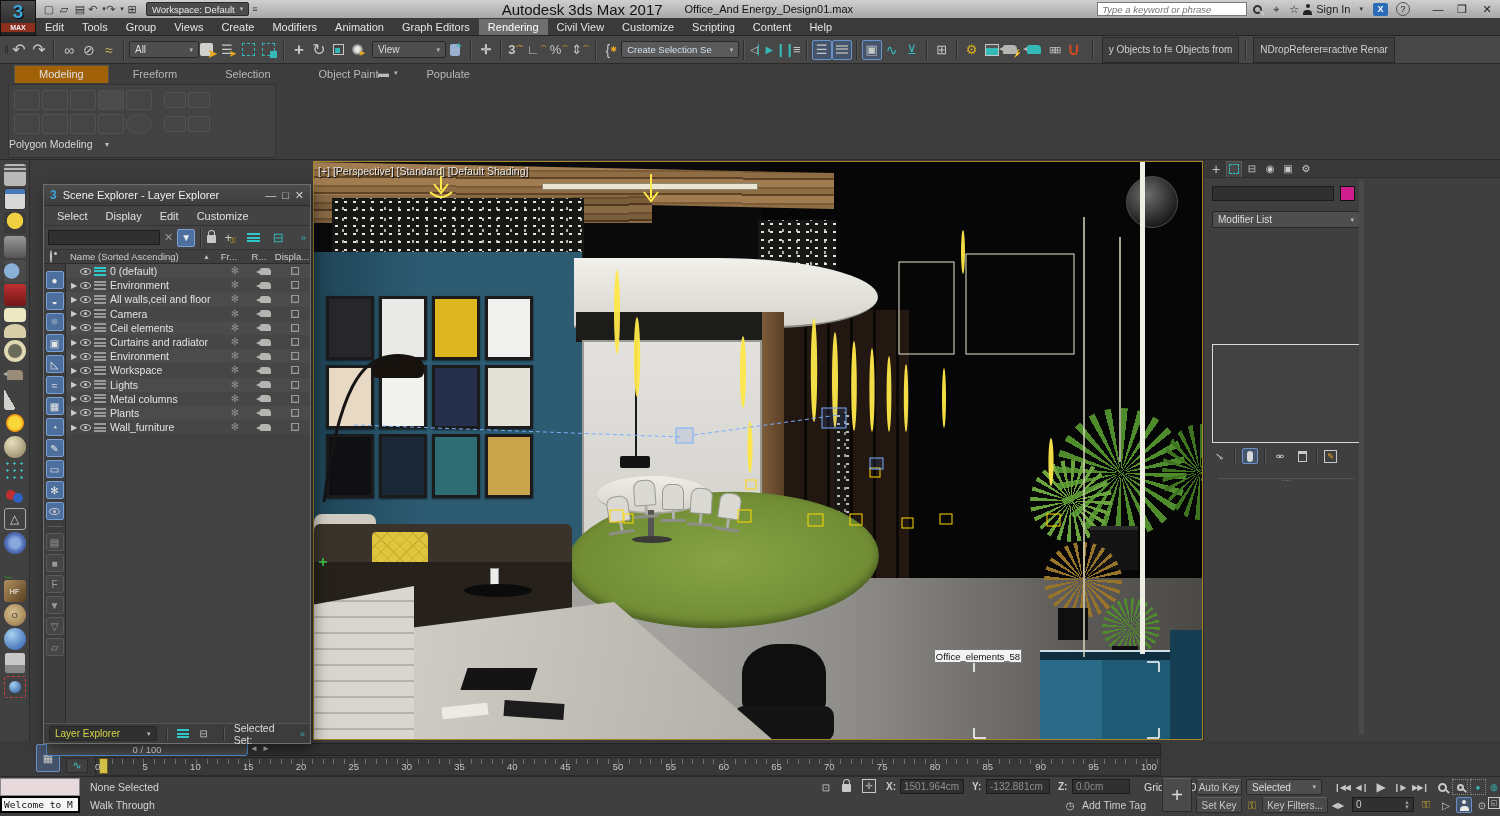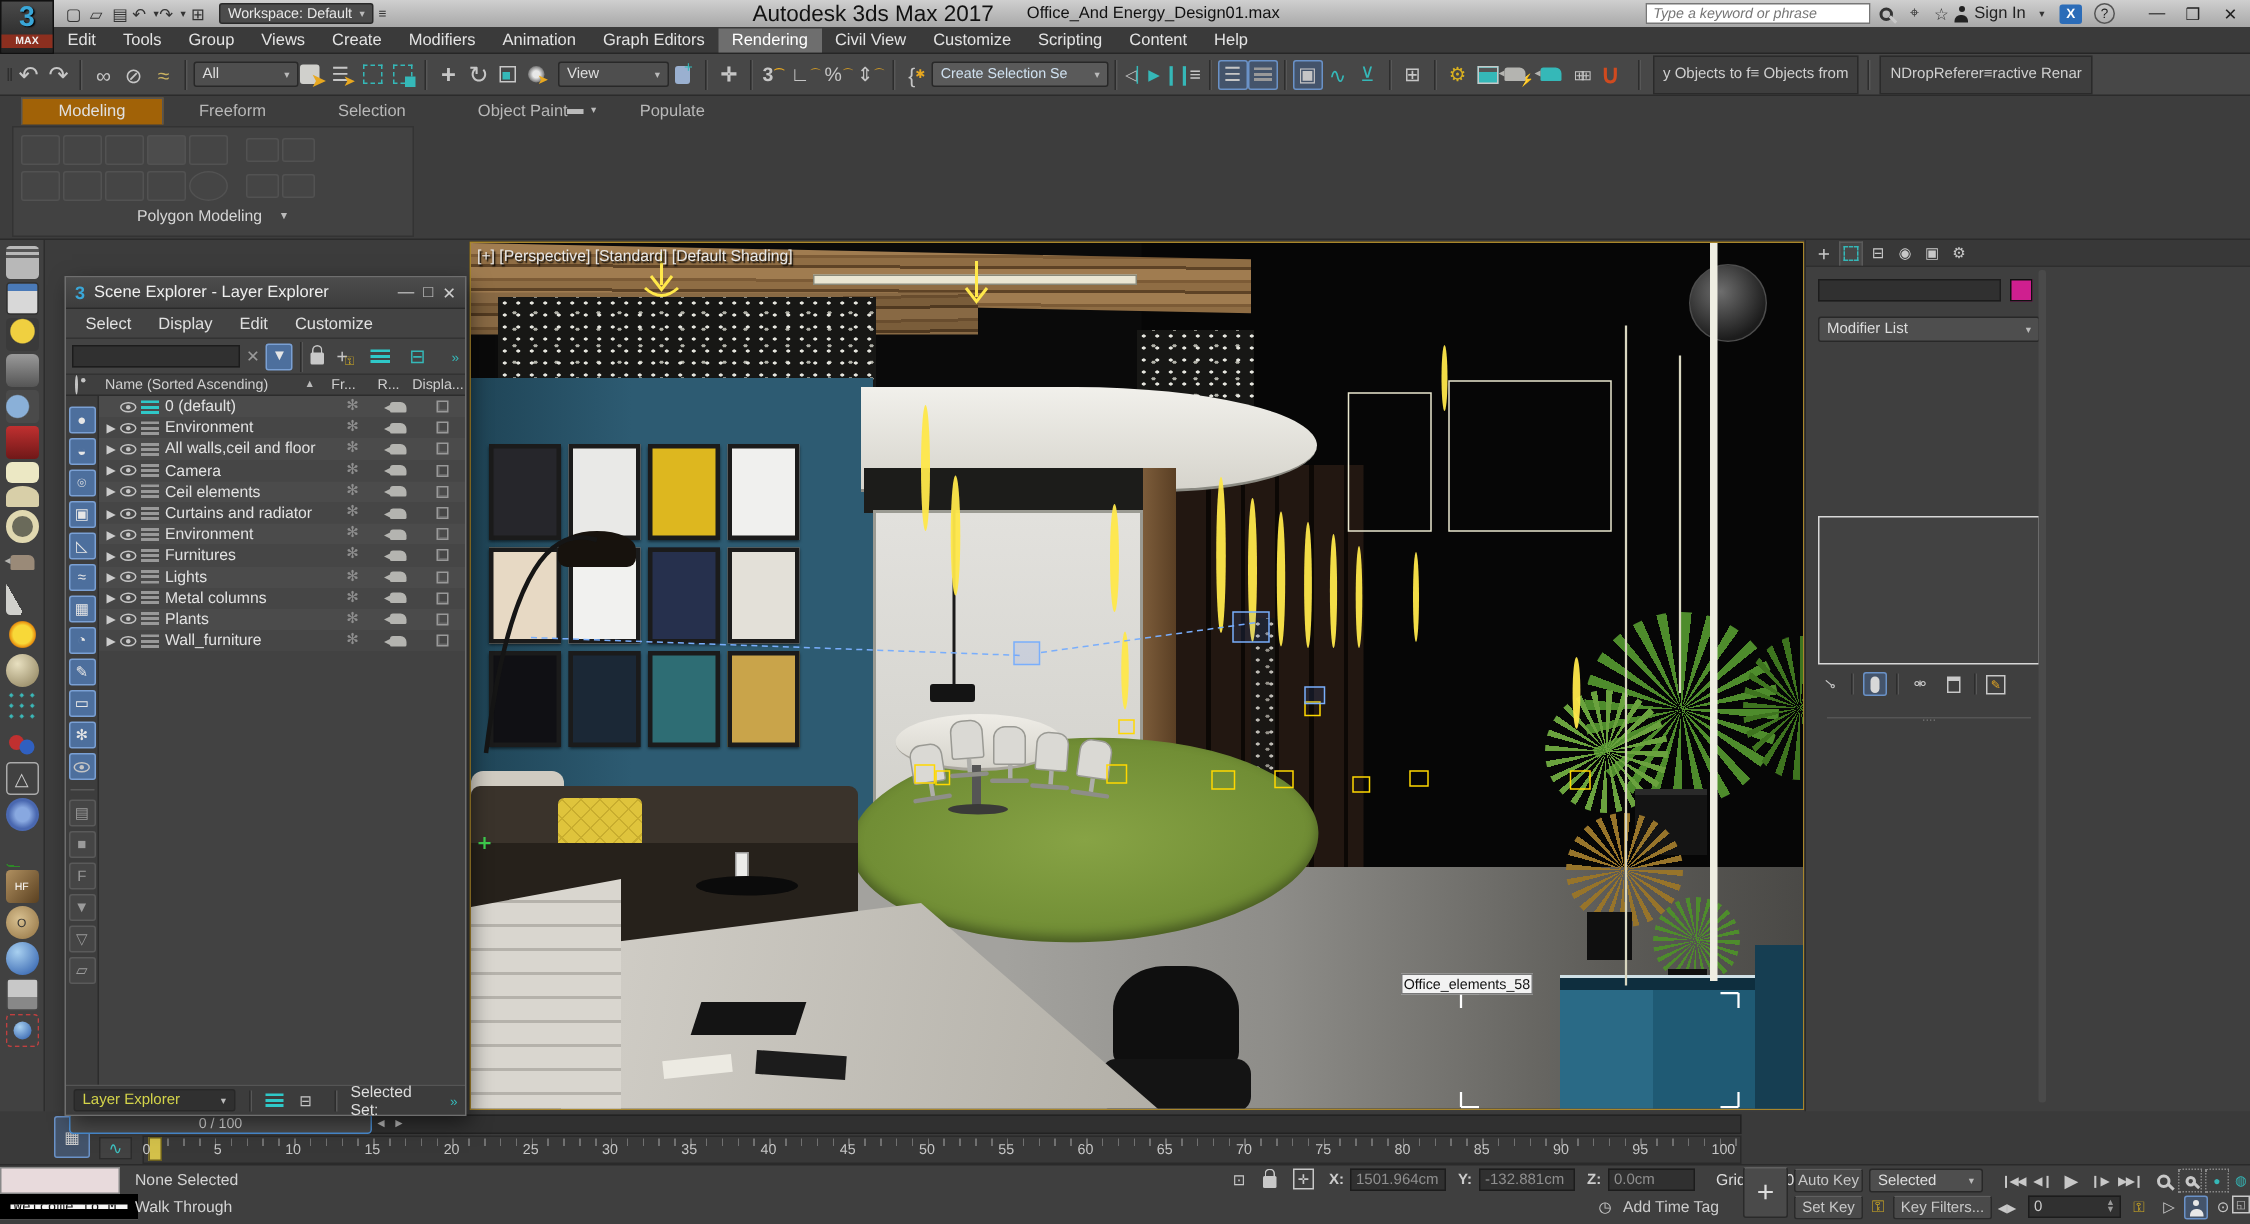--- a/index.html
+++ b/index.html
@@ -237,21 +237,21 @@
     <div class="flex" style="padding:2px 4px 0">
       <span class="rbi"></span>
         <span class="rbi"></span>
         <span class="rbi"></span>
         <span class="rbi"></span>
         <span class="rbi" style="border-radius:50%"></span>
       <span style="width:10px"></span>
       <span class="rbi" style="width:22px;height:16px"></span>
       <span class="rbi bluesel" style="width:22px;height:16px"></span>
     </div>
-    <div class="flex" style="justify-content:center;gap:6px;height:18px;color:#d6d6d6;font-size:10.5px">
+    <div class="flex" style="justify-content:flex-start;gap:6px;height:18px;color:#d6d6d6;font-size:10.5px">
       <span>Polygon Modeling</span>
         <span class="car">▼</span>
     </div>
   </div>
 </div>
 
 <div class="abs" style="left:0;top:160px;width:30px;height:581px;background:#414141;border-right:1px solid #2d2d2d;padding-top:2px">
   <div class="sti" style="background:linear-gradient(#b8b8b8 2px,#555 2px 4px,#b8b8b8 4px 6px,#555 6px 8px,#b8b8b8 8px)"></div>
   <div class="sti" style="background:linear-gradient(#4a7ab8 5px,#d8d8d8 5px);border:1px solid #333"></div>
   <div class="sti" style="background:radial-gradient(circle at 50% 40%,#f0d040 45%,#3a3a3a 50%)"></div>
@@ -615,21 +615,21 @@
             <span class="tpot"></span>
           </span>
         <span class="colcell" style="width:30px">
             <span class="cubei"></span>
           </span>
       </div>
         <div class="lrow">
         <span class="arr">▶</span>
         <span class="eye"></span>
         <span class="lay"></span>
-        <span style="flex:1">Furnitures</span>
+        <span style="flex:1">Workspace</span>
         <span class="colcell">
             <span class="snowi">✻</span>
           </span>
         <span class="colcell">
             <span class="tpot"></span>
           </span>
         <span class="colcell" style="width:30px">
             <span class="cubei"></span>
           </span>
       </div>
@@ -779,21 +779,21 @@
       <span class="tick">80</span>
       <span class="tick">85</span>
       <span class="tick">90</span>
       <span class="tick">95</span>
       <span class="tick">100</span>
     </div>
 </div>
 
 <div class="abs" style="left:0;top:776px;width:1500px;height:40px;background:#3f3f3f;border-top:1px solid #2a2a2a">
   <div class="abs" style="left:0;top:1px;width:80px;height:18px;background:#e8dadc;border:1px solid #888"></div>
-  <div class="abs flex" style="left:0;top:19px;width:92px;height:17px;background:#f5f5f5;border:7px solid #000000;color:#111;font-family:'DejaVu Sans Mono',monospace;font-size:9.5px;padding:0 2px;white-space:nowrap;overflow:hidden">
+  <div class="abs flex" style="left:0;top:19px;width:80px;height:17px;background:#f5f5f5;border:2px solid #000000;color:#111;font-family:'DejaVu Sans Mono',monospace;font-size:9.5px;padding:0 2px;white-space:nowrap;overflow:hidden">
       <span>Welcome to M</span>
     </div>
   <div class="abs" style="left:90px;top:4px;font-size:10.5px;color:#d4d4d4">None Selected</div>
   <div class="abs" style="left:90px;top:22px;font-size:10.5px;color:#d4d4d4">Walk Through</div>
   <span class="abs navb" style="left:818px;top:2px">⊡</span>
   <span class="abs" style="left:842px;top:7px;width:9px;height:8px;background:#c8c8c8;border-radius:1px">
       <span style="position:absolute;left:1px;top:-5px;width:7px;height:6px;border:1.5px solid #c8c8c8;border-bottom:none;border-radius:4px 4px 0 0"></span>
     </span>
   <span class="abs navb" style="left:862px;top:2px;border:1px solid #c8c8c8;width:14px;height:14px;font-size:9px">✛</span>
   <span class="abs" style="left:886px;top:4px;font-weight:bold;font-size:10px;color:#ccc">X:</span>

